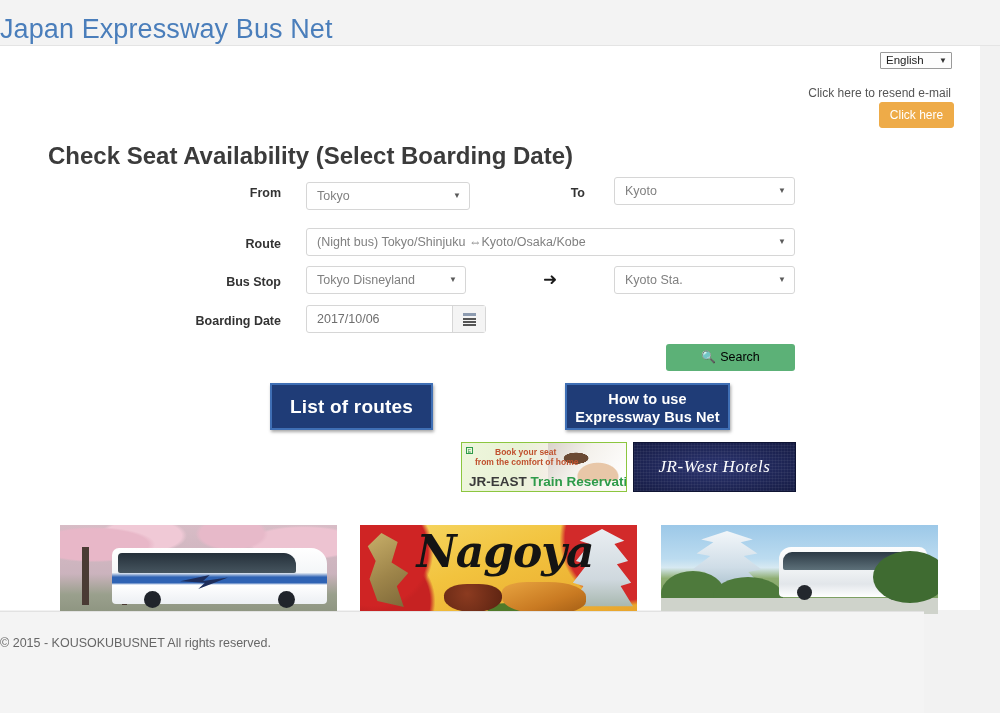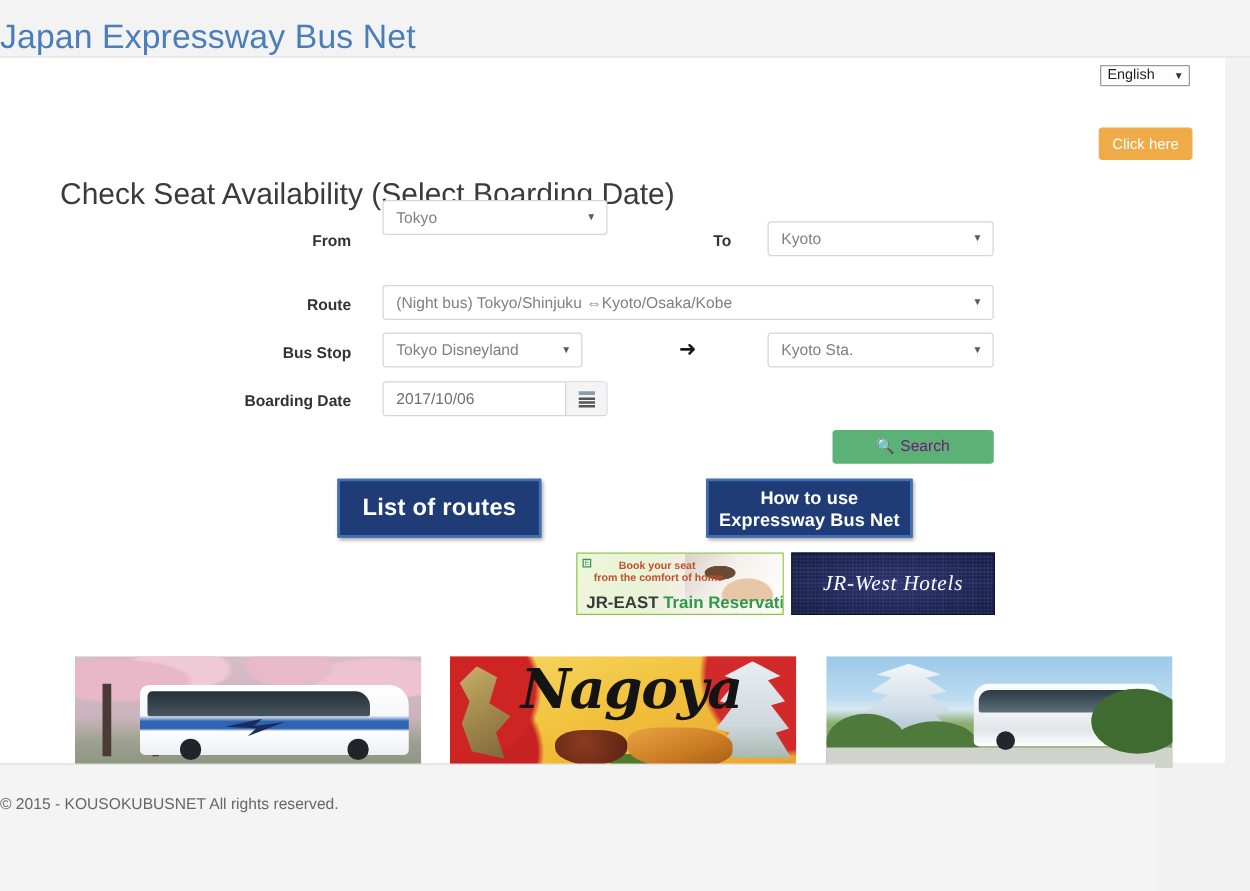--- a/index.html
+++ b/index.html
@@ -50,21 +50,21 @@
   .click-here-btn{
     position:absolute;left:879px;top:102px;width:73px;height:24px;
     background:#eeab48;border:1px solid #eeab48;border-radius:3px;
     color:#fff;font-size:12px;line-height:24px;text-align:center;
     cursor:pointer;
   }
 
   
   .heading{
     position:absolute;left:48px;top:141px;
-    font-size:24px;line-height:30px;color:#3b3b3b;font-weight:400;
+    font-size:24px;line-height:30px;color:#3b3b3b;font-weight:700;
     white-space:nowrap;
   }
 
   
   .form-label{
     position:absolute;font-size:12.5px;font-weight:bold;color:#333;
     text-align:right;line-height:16px;
   }
   .sel{
     position:absolute;box-sizing:border-box;
@@ -99,21 +99,21 @@
     position:absolute;left:0;right:0;height:2px;background:#555;display:block;
   }
   .cal-ico .top{top:0;height:3px;background:#8d9bb0;}
   .cal-ico .r1{top:5px;}
   .cal-ico .r2{top:8px;}
   .cal-ico .r3{top:11px;}
 
   .search-btn{
     position:absolute;left:666px;top:344px;width:129px;height:27px;
     background:#5cb177;border-radius:3px;
-    color:#701a75;font-size:12.5px;line-height:27px;text-align:center;
+    color:#000000;font-size:12.5px;line-height:27px;text-align:center;
     cursor:pointer;
   }
   .search-btn .mag{font-size:12px;margin-right:4px;}
 
   
   .navy{
     position:absolute;box-sizing:border-box;
     background:#1f3c77;border:2px solid #3f6fb5;
     color:#fff;text-align:center;cursor:pointer;
     font-weight:bold;
@@ -296,26 +296,27 @@
 
   <div class="header-band">
     <div class="brand">Japan Expressway Bus Net</div>
   </div>
 
   <div class="lang-select">
     <span>English</span>
     <span class="caret">▼</span>
   </div>
 
+  <div class="resend-text">Click here to resend e-mail</div>
   <div class="click-here-btn">Click here</div>
 
   <div class="heading">Check Seat Availability (Select Boarding Date)</div>
 
   <div class="form-label" style="left:206px;top:185px;width:75px;">From</div>
-  <div class="sel" style="left:306px;top:160px;width:180px;">
+  <div class="sel" style="left:306px;top:182px;width:164px;">
     <span>Tokyo</span>
     <span class="caret">▼</span>
   </div>
 
   <div class="form-label" style="left:520px;top:185px;width:65px;">To</div>
   <div class="sel" style="left:614px;top:177px;width:181px;">
     <span>Kyoto</span>
     <span class="caret">▼</span>
   </div>
 

